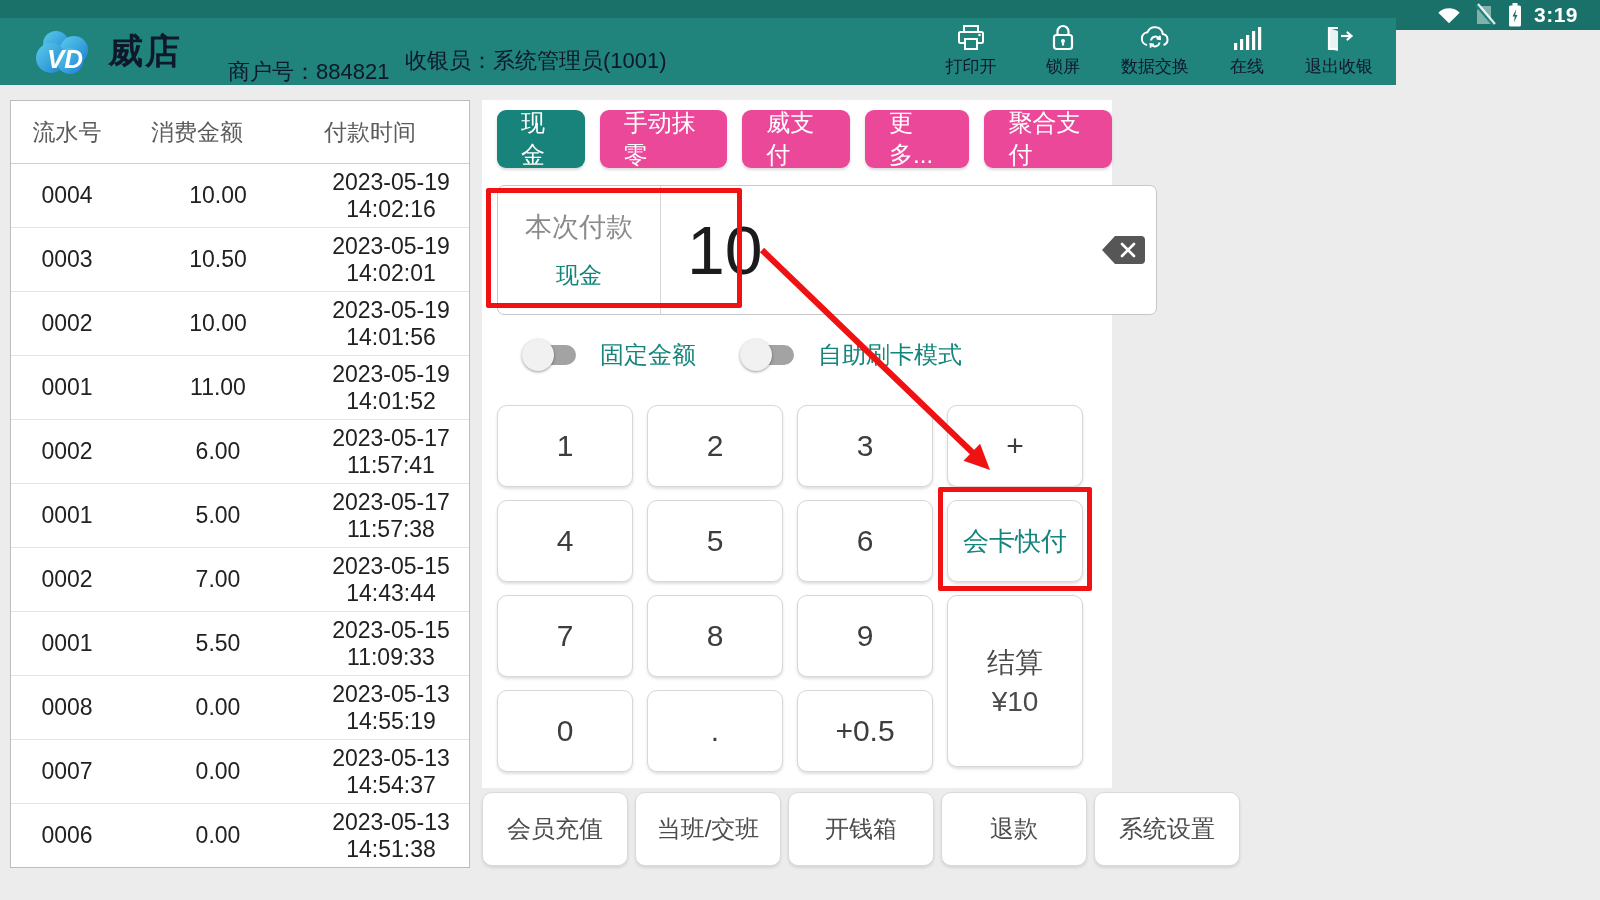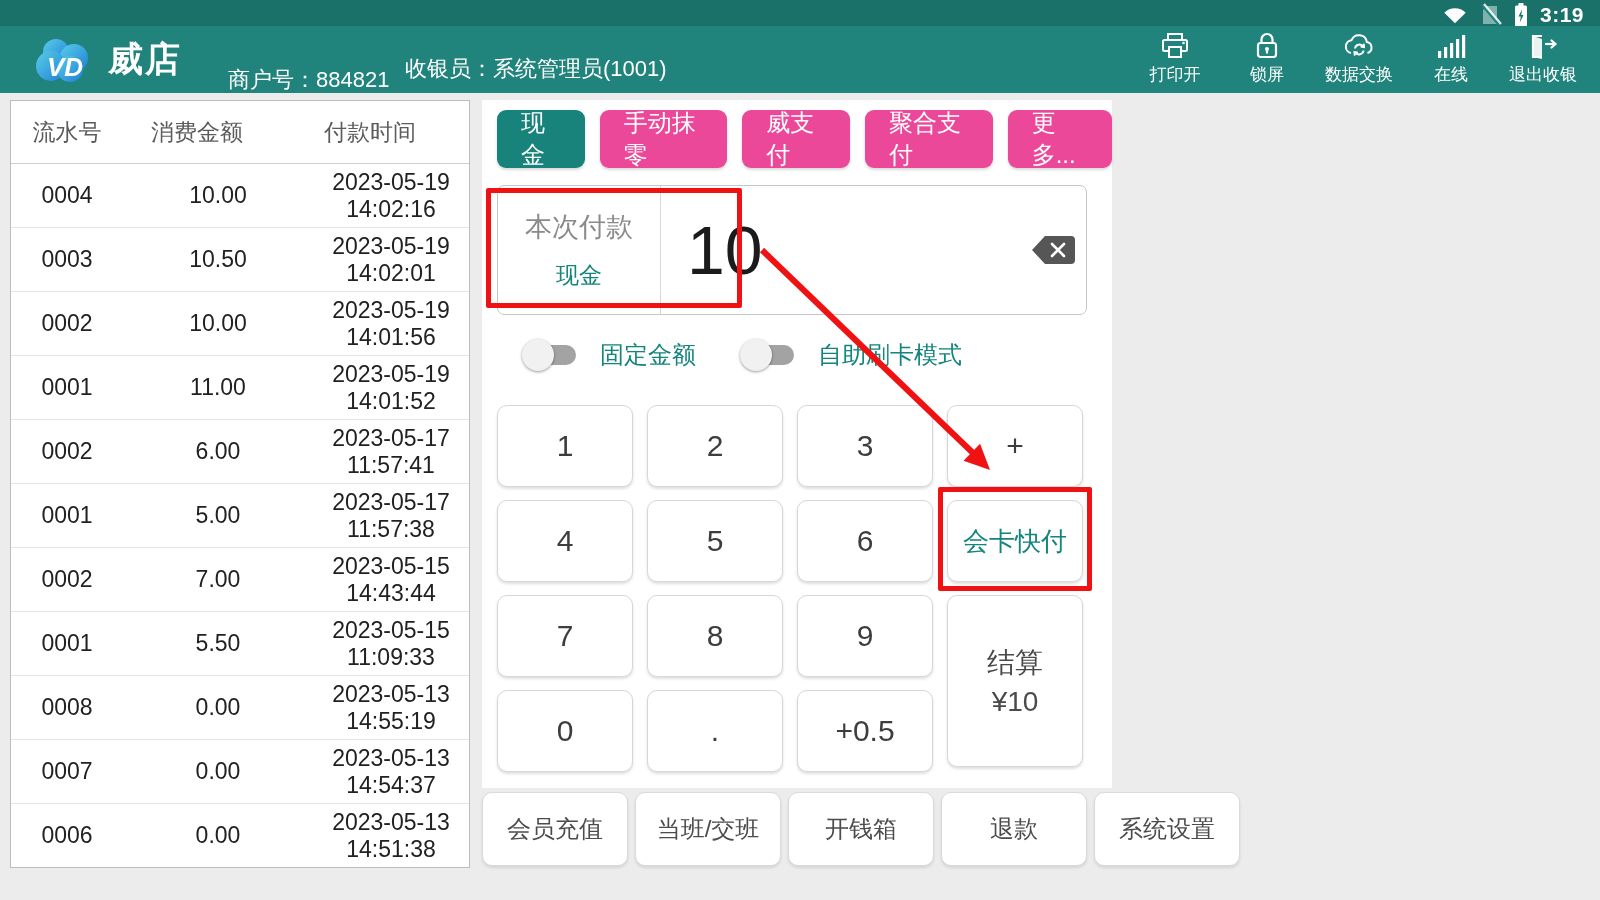--- a/index.html
+++ b/index.html
@@ -5,27 +5,27 @@
   html,body { margin:0; padding:0; background:#d8d8d8; }
   .screen {
     position:relative; width:1600px; height:900px; overflow:hidden;
     background:#ececec; font-family:"Liberation Sans", sans-serif;
     -webkit-font-smoothing:antialiased;
   }
   
   .status-bar {
     position:absolute; left:0; top:0; width:1600px; height:30px;
     background:#19716a; display:flex; align-items:center; justify-content:flex-end;
-    gap:12px; padding-right:16px; box-sizing:border-box; color:#fff;
+    gap:12px; padding-right:22px; box-sizing:border-box; color:#fff;
   }
   .status-bar .time { font-size:21px; font-weight:bold; letter-spacing:.5px; }
   
   .app-bar {
-    position:absolute; left:0; top:26px; width:1600px; height:67px;
-    background:#20837c; color:#ffffff;
+    position:absolute; left:0; top:18px; width:1396px; height:67px;
+    background:#20837c; color:#0f172a;
   }
   .brand { position:absolute; left:34px; top:8px; display:flex; align-items:center; gap:12px; }
   .brand-name { font-size:35px; font-weight:bold; letter-spacing:2px; }
   .merchant { position:absolute; left:228px; top:28px; font-size:22px;margin-top:11px; }
   .cashier  { position:absolute; left:405px; top:28px; font-size:22px; }
   .actions { position:absolute; right:18px; top:2px; display:flex; gap:14px; }
   .action {
     min-width:78px; height:62px; display:flex; flex-direction:column;
     align-items:center; justify-content:center; gap:3px; cursor:pointer;text-align:center;
   }
@@ -48,21 +48,21 @@
     background:#fff;
   }
   .tabs { position:absolute; left:15px; top:10px; display:flex; gap:15px; }
   .tab {
     height:58px; padding:0 24px; border-radius:9px; background:#ec4899;
     color:#fff; font-size:24px; display:flex; align-items:center; justify-content:center;
     cursor:pointer; box-shadow:0 2px 3px rgba(0,0,0,.15);
   }
   .tab.active { background:#17837a; }
   .amount-box {
-    position:absolute; left:15px; top:85px; width:590px; height:130px;
+    position:absolute; left:15px; top:85px; width:660px; height:130px;
     border:1px solid #c7c7c7; border-radius:7px; box-sizing:border-box;
     display:flex; align-items:stretch; background:#fff;
   }
   .amount-label-block {
     width:162px; border-right:1px solid #d6d6d6; display:flex; flex-direction:column;
     align-items:center; justify-content:space-evenly; padding:8px 0;
   }
   .pay-this-label { color:#8a8a8a; font-size:27px; }
   .pay-method { color:#13857c; font-size:23px; }
   .amount-value { font-size:68px; color:#1b1b1b; display:flex; align-items:center; margin-left:26px; }
@@ -269,22 +269,22 @@
       </div>
     </div>
   </div>
 
   <div class="pay-panel">
 
     <div class="tabs">
       <div class="tab active">现金</div>
       <div class="tab">手动抹零</div>
       <div class="tab">威支付</div>
+      <div class="tab">更多...</div>
       <div class="tab">聚合支付</div>
-      <div class="tab">更多...</div>
     </div>
 
     <div class="amount-box">
       <div class="amount-label-block">
         <span class="pay-this-label">本次付款</span>
         <span class="pay-method">现金</span>
       </div>
       <div class="amount-value">10</div>
       <svg class="backspace" viewBox="0 0 46 30">
         <path d="M15 1 H41 Q45 1 45 5 V25 Q45 29 41 29 H15 L2 15 Z" fill="#565656"></path>

